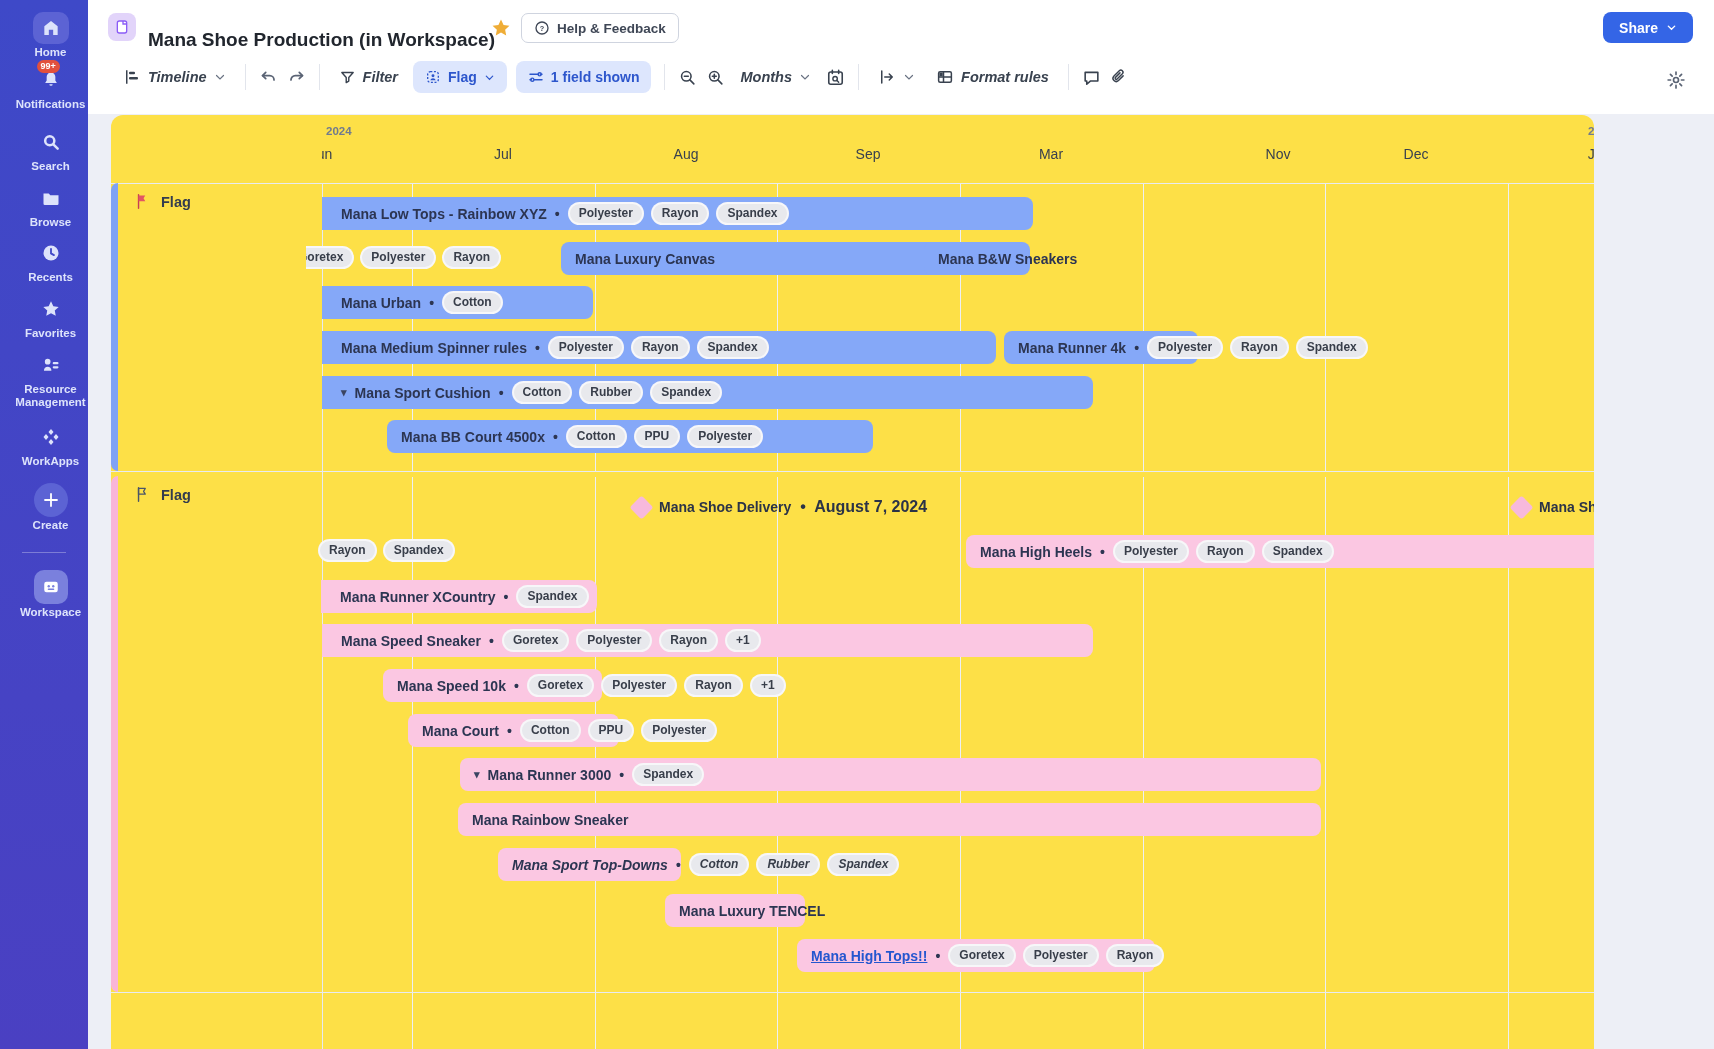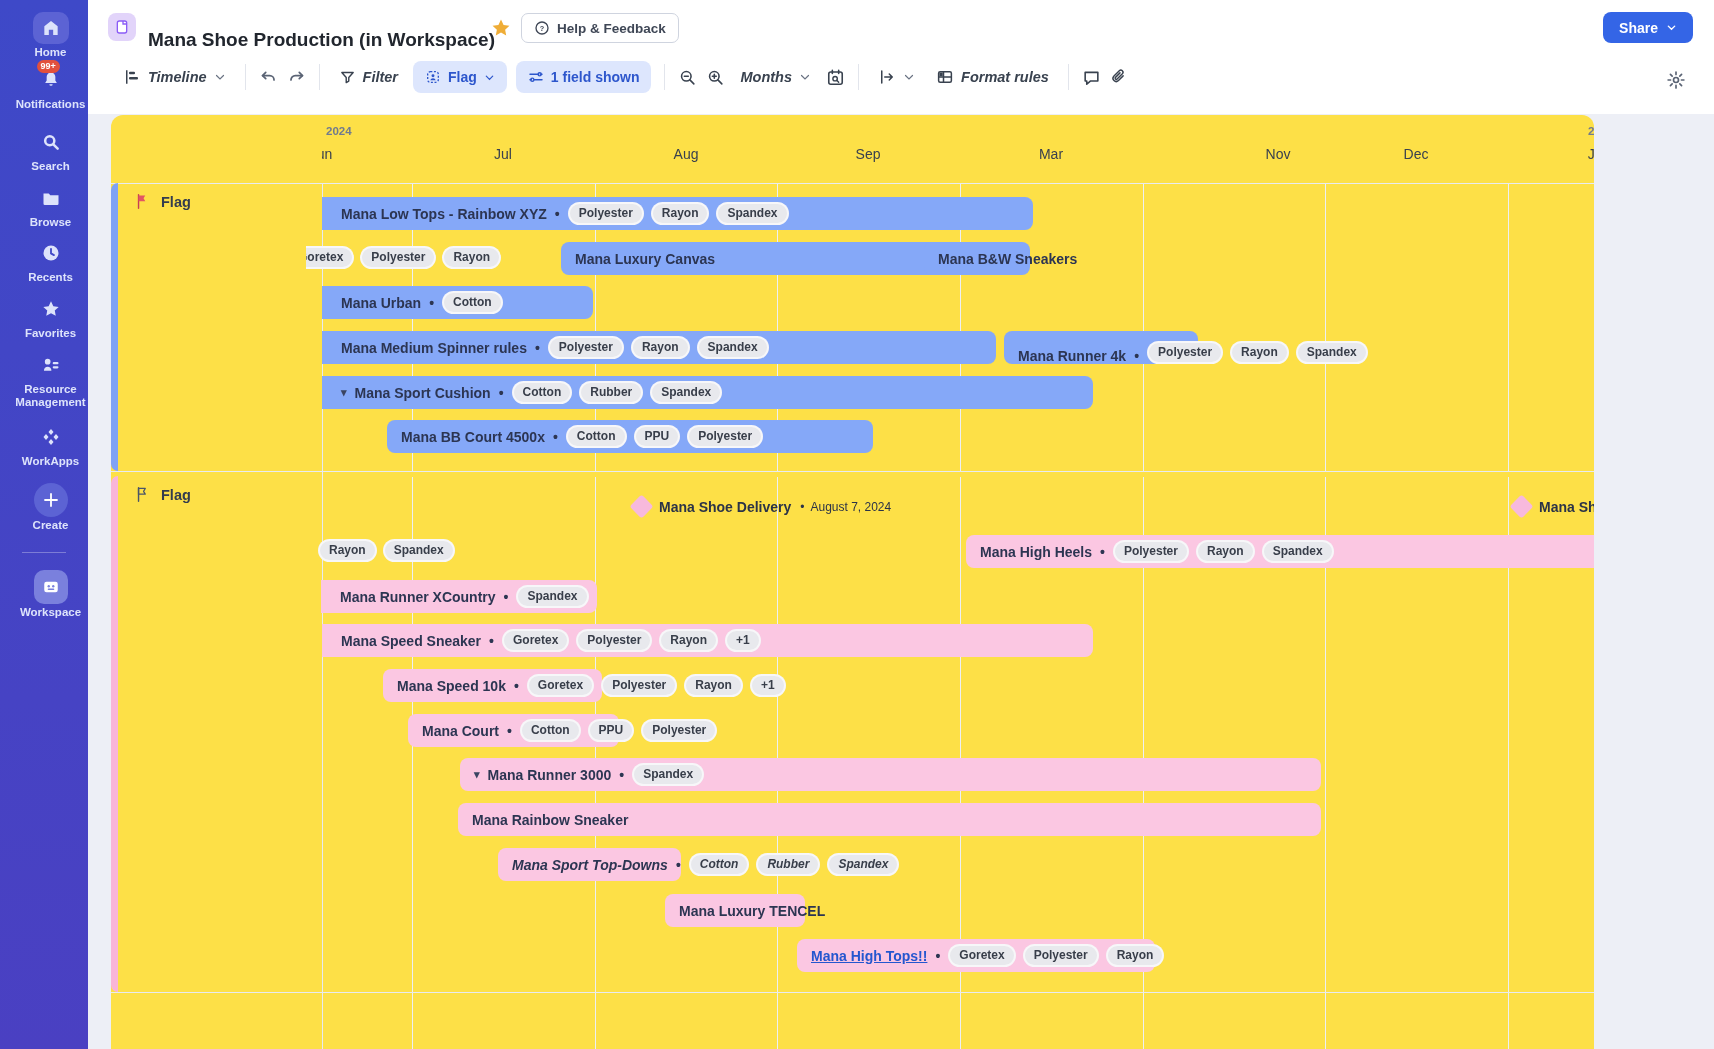--- a/index.html
+++ b/index.html
@@ -46,21 +46,21 @@
   .bar .dot{margin:0 1px;flex-shrink:0;}
   .bar .lbl{flex-shrink:0;}
   .bar .lbl.link{color:#2456cf;text-decoration:underline;}
   .chip{flex-shrink:0;display:inline-block;background:#e8e9ed;border:2px solid rgba(255,255,255,0.65);border-radius:13px;padding:2px 9px;font-size:12px;font-weight:bold;color:#383e4a;line-height:15px;}
   .spill{position:absolute;display:flex;gap:6px;align-items:center;}
   .spill.clipfirst{overflow:hidden;width:206px;border-radius:0;}
   .spill.clipfirst .chip:first-child{margin-left:-19px;}
   .milestone{position:absolute;display:flex;align-items:center;gap:9px;cursor:pointer;}
   .diamond{width:17px;height:17px;background:#f7b9dc;border-radius:3px;transform:rotate(45deg);flex-shrink:0;}
   .ms-lbl{font-size:14px;font-weight:bold;color:#2b3347;white-space:nowrap;}
-  .ms-date{font-size:12px;color:#2b3347;font-weight:normal;white-space:nowrap;}
+  .ms-date{font-size:16px;color:#2b3347;font-weight:bold;white-space:nowrap;}
   svg{display:block;}
 </style>
 </head>
 <body>
 
 <nav class="sidebar">
   <div class="sb-item" style="top:12px">
     <span class="sb-ic active">
       <svg width="20" height="20" viewBox="0 0 24 24">
           <path d="M12 3.5l8 6.5v10.5h-5.4V14h-5.2v6.5H4V10z" fill="#dde3fb"></path>
@@ -382,21 +382,21 @@
         <div class="dot">•</div>
         <div class="chip">Cotton</div>
       </div>
       <div class="bar clipL" style="left: 211px; top: 216px; width: 643px; background: rgb(133, 168, 248);">
         <div class="lbl">Mana Medium Spinner rules</div>
         <div class="dot">•</div>
         <div class="chip">Polyester</div>
         <div class="chip">Rayon</div>
         <div class="chip">Spandex</div>
       </div>
-      <div class="bar" style="left: 893px; top: 216px; width: 168px; background: rgb(133, 168, 248); align-items: flex-end;">
+      <div class="bar" style="left: 893px; top: 216px; width: 168px; background: rgb(133, 168, 248);">
         <div class="lbl">Mana Runner 4k</div>
         <div class="dot">•</div>
         <div class="chip">Polyester</div>
         <div class="chip">Rayon</div>
         <div class="chip">Spandex</div>
       </div>
       <div class="bar clipL" style="left: 211px; top: 261px; width: 740px; background: rgb(133, 168, 248);">
         <div class="caret">▾</div>
         <div class="lbl">Mana Sport Cushion</div>
         <div class="dot">•</div>

